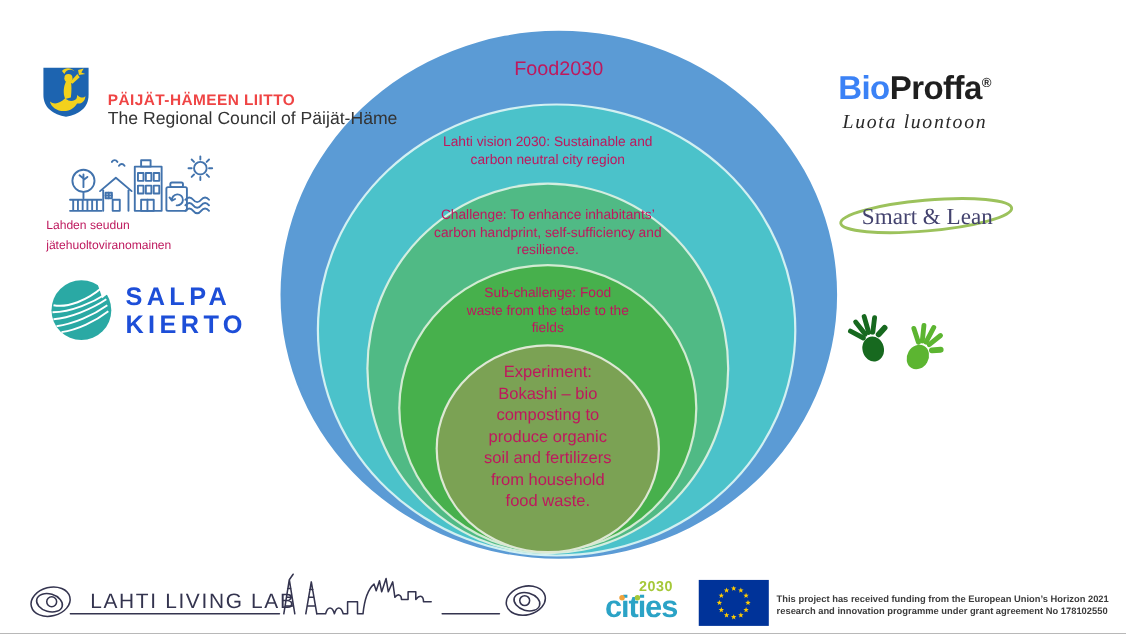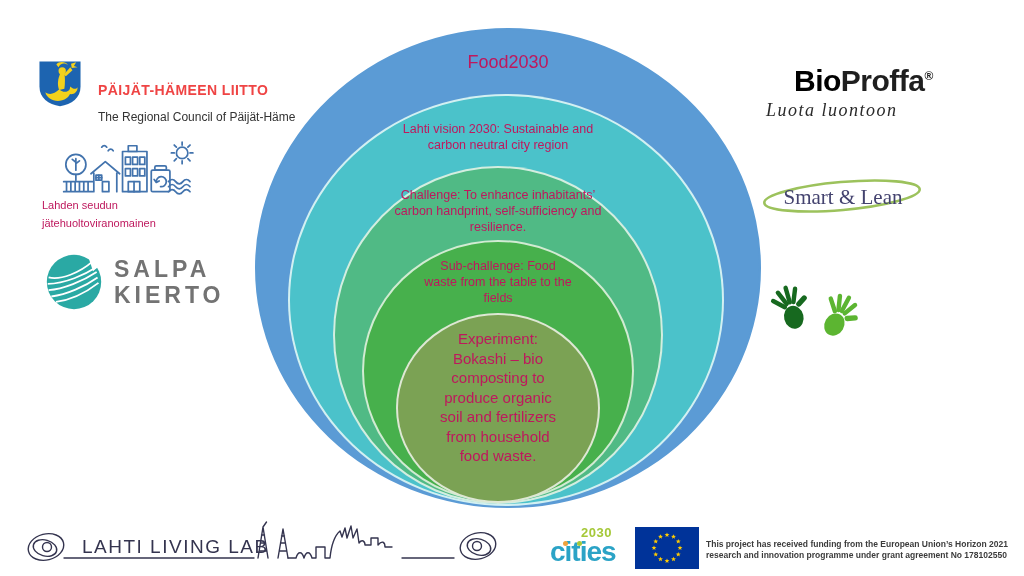--- a/index.html
+++ b/index.html
@@ -18,30 +18,30 @@
   #label1{left:408px;top:52px;width:200px;font-size:18px;}
   #label2{left:398px;top:121px;width:200px;font-size:12.5px;line-height:16px;}
   #label3{left:394px;top:187px;width:208px;font-size:12.5px;line-height:16px;}
   #label4{left:423px;top:258px;width:150px;font-size:12.5px;line-height:16px;}
   #label5{left:439px;top:329px;width:118px;font-size:15px;line-height:19.5px;}
 
   
   .ph-logo{position:absolute;left:38px;top:60px;display:flex;}
   .ph-text{margin-left:16px;padding-top:22px;}
   .ph-title{font-size:14px;font-weight:bold;color:#ef4444;letter-spacing:.4px;}
-  .ph-sub{font-size:12px;color:#333;margin-top:12px;}
+  .ph-sub{font-size:16px;color:#333;margin-top:2px;}
   .waste-logo{position:absolute;left:38px;top:140px;}
   .waste-name{position:absolute;left:42px;top:196px;width:175px;font-size:11px;line-height:18px;color:#be185d;}
   .salpa-logo{position:absolute;left:45px;top:253px;display:flex;}
-  .salpa-text{margin-left:11px;padding-top:3px;font-size:23px;font-weight:bold;letter-spacing:4px;line-height:26px;color:#737373;}
+  .salpa-text{margin-left:11px;padding-top:3px;font-size:23px;font-weight:bold;letter-spacing:4px;line-height:26px;color:#1d4ed8;}
 
   
   .bioproffa{position:absolute;left:762px;top:64px;}
   .bp-name{font-size:30px;font-weight:bold;letter-spacing:-.5px;color:#1f1f1f;}
-  .bp-green{color:#000000;margin-left:32px;}
+  .bp-green{color:#3b82f6;}
   .bp-reg{font-size:12px;vertical-align:super;color:#1f1f1f;}
   .bp-tag{font-family:"Liberation Serif", serif;font-style:italic;font-weight:400;font-size:18px;letter-spacing:1.5px;color:#2a2a2a;margin:2px 12px 0 4px;}
   .smartlean{position:absolute;left:760px;top:174px;width:164px;height:46px;}
   .sl-ellipse{position:absolute;left:0;top:0;width:164px;height:46px;}
   .sl-text{position:absolute;left:8px;top:11px;width:150px;text-align:center;font-family:"Liberation Serif", serif;font-size:21px;color:#44436f;}
   .hands{position:absolute;left:768px;top:282px;}
 
   
   .livinglab{position:absolute;left:20px;top:516px;}
   .cities{position:absolute;left:550px;top:538px;}

